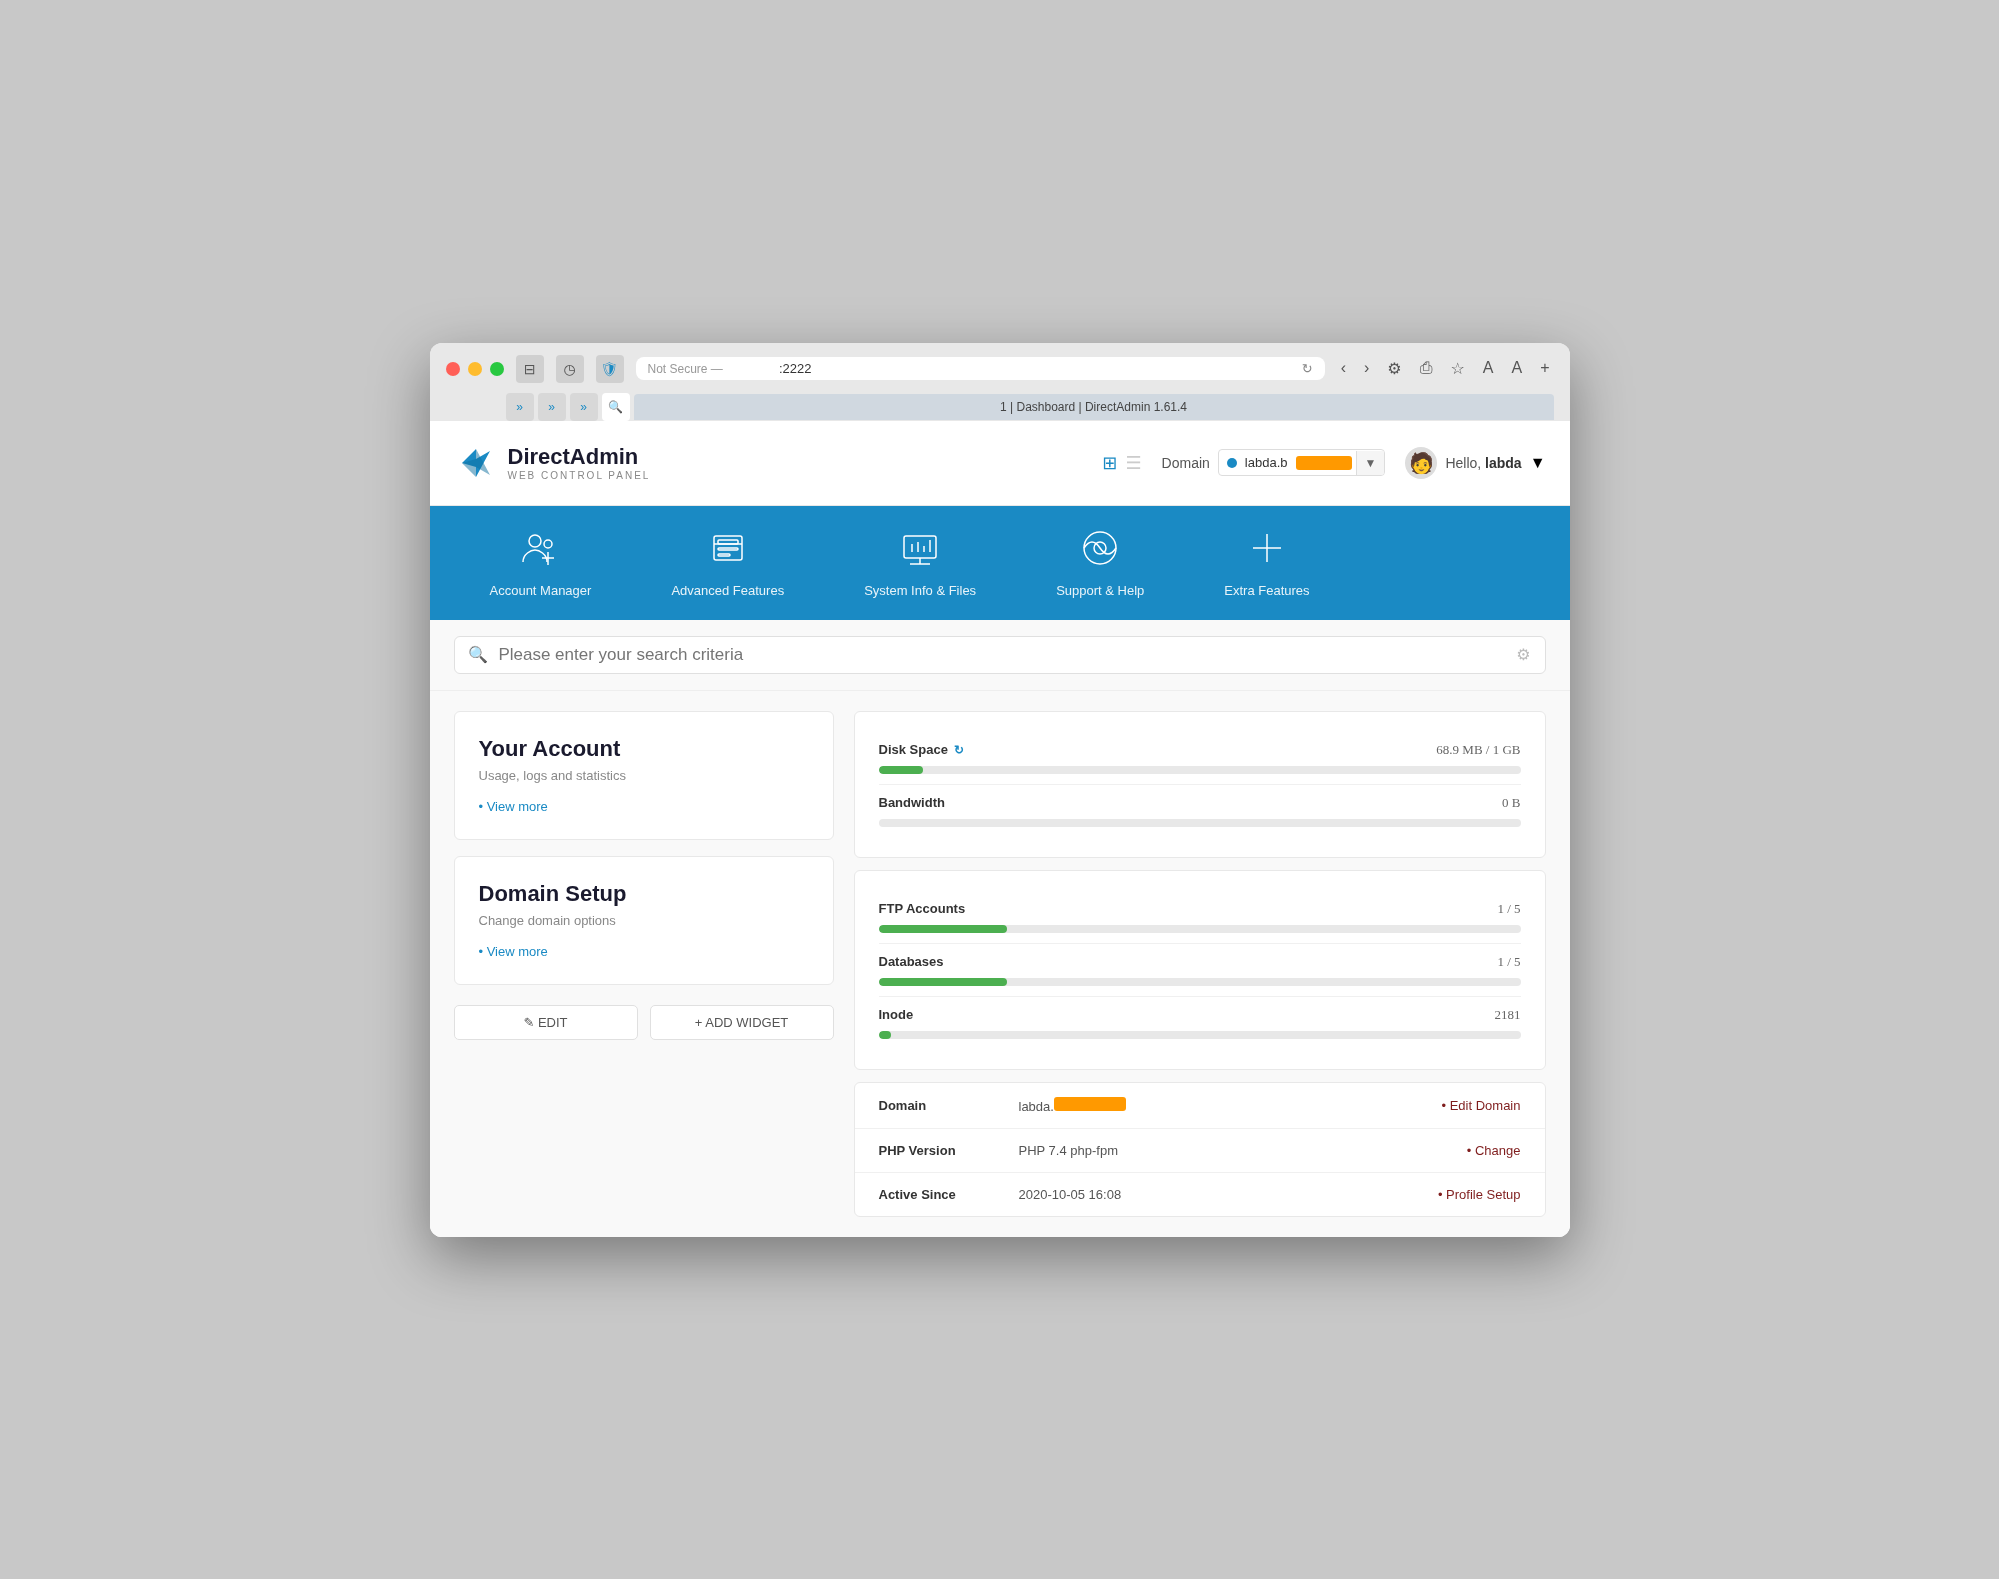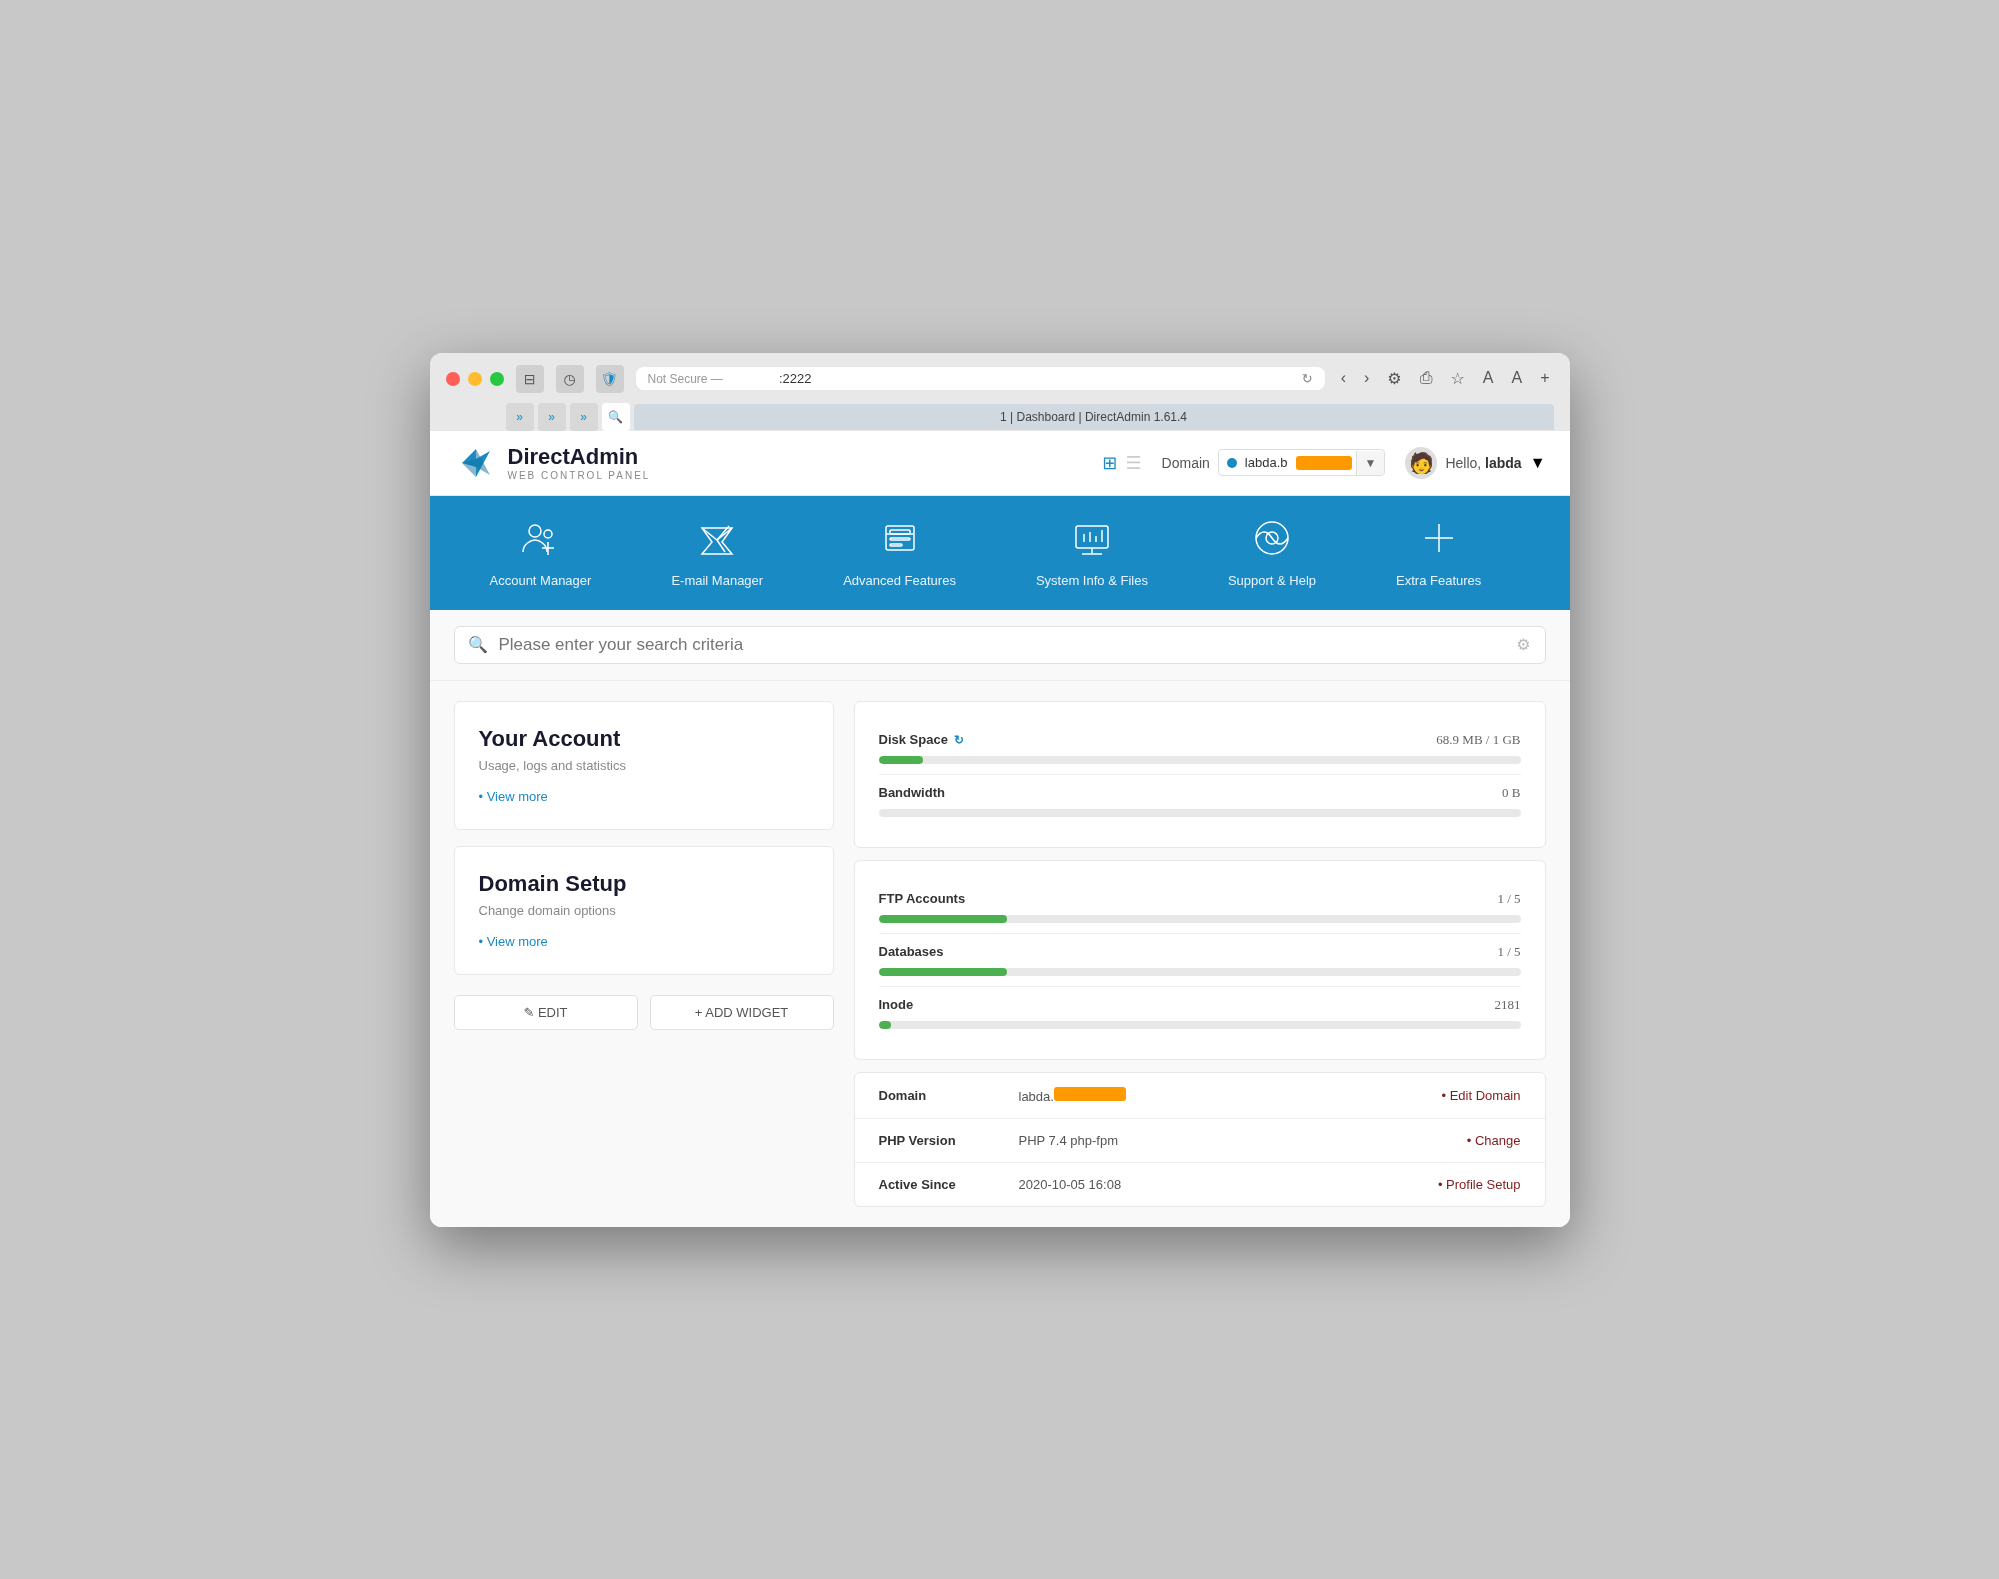--- a/index.html
+++ b/index.html
@@ -77,21 +77,21 @@
 
     
     .app-content {
       background: #fff;
     }
 
     
     .app-header {
       display: flex;
       align-items: center;
-      padding: 10px 24px;
+      padding: 20px 24px;
       border-bottom: 1px solid #e8e8e8;
       background: #fff;
     }
     .logo-area { display: flex; align-items: center; gap: 10px; }
     .logo-icon {
       width: 44px; height: 44px;
     }
     .logo-text h1 { font-size: 22px; font-weight: 700; color: #1a1a2e; }
     .logo-text p { font-size: 10px; color: #888; letter-spacing: 2px; text-transform: uppercase; }
 
@@ -382,30 +382,20 @@
             <circle cx="15" cy="13" r="6"></circle>
             <path d="M3 34c0-8 8-12 12-12s12 4 12 12"></path>
             <circle cx="28" cy="16" r="4"></circle>
             <line x1="28" y1="24" x2="28" y2="37"></line>
             <line x1="22" y1="30" x2="34" y2="30"></line>
           </svg>
         </div>
         <span>Account Manager</span>
       </div>
 
-      <div class="nav-item">
-        <div class="nav-icon">
-          <svg viewBox="0 0 40 40" fill="none" stroke="white" stroke-width="1.5">
-            <path d="M5 10 L20 22 L35 10"></path>
-            <path d="M20 22 L32 8 M20 22 L28 34"></path>
-            <path d="M5 10 l10 14 L5 36 L35 36 L25 24 L35 10 Z"></path>
-          </svg>
-        </div>
-        <span>E-mail Manager</span>
-      </div>
 
       <div class="nav-item">
         <div class="nav-icon">
           <svg viewBox="0 0 40 40" fill="none" stroke="white" stroke-width="1.5">
             <rect x="6" y="8" width="28" height="24" rx="2"></rect>
             <rect x="10" y="12" width="20" height="4" rx="1"></rect>
             <rect x="10" y="20" width="20" height="2" rx="1"></rect>
             <rect x="10" y="26" width="12" height="2" rx="1"></rect>
             <line x1="6" y1="16" x2="34" y2="16"></line>
           </svg>

